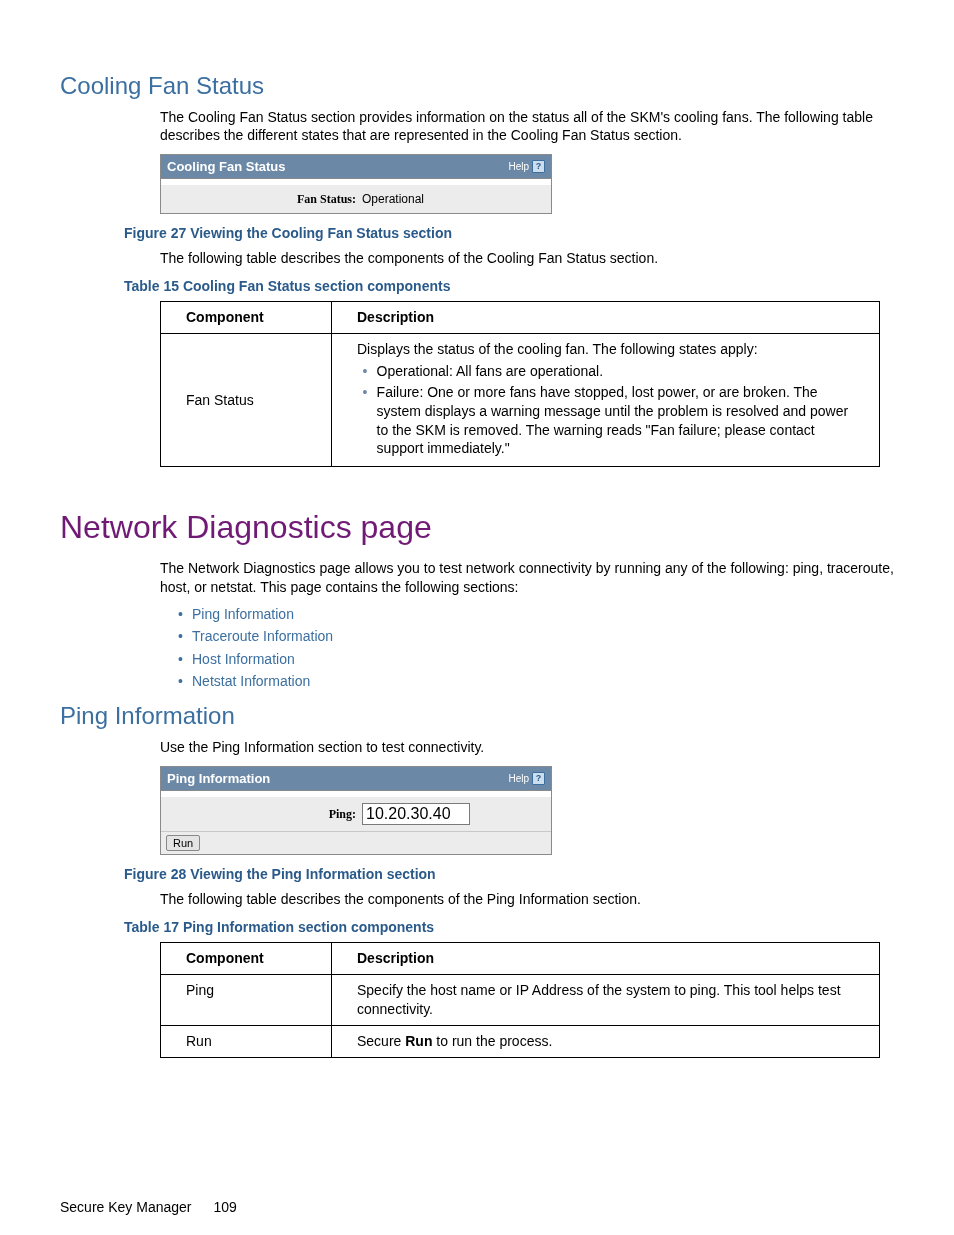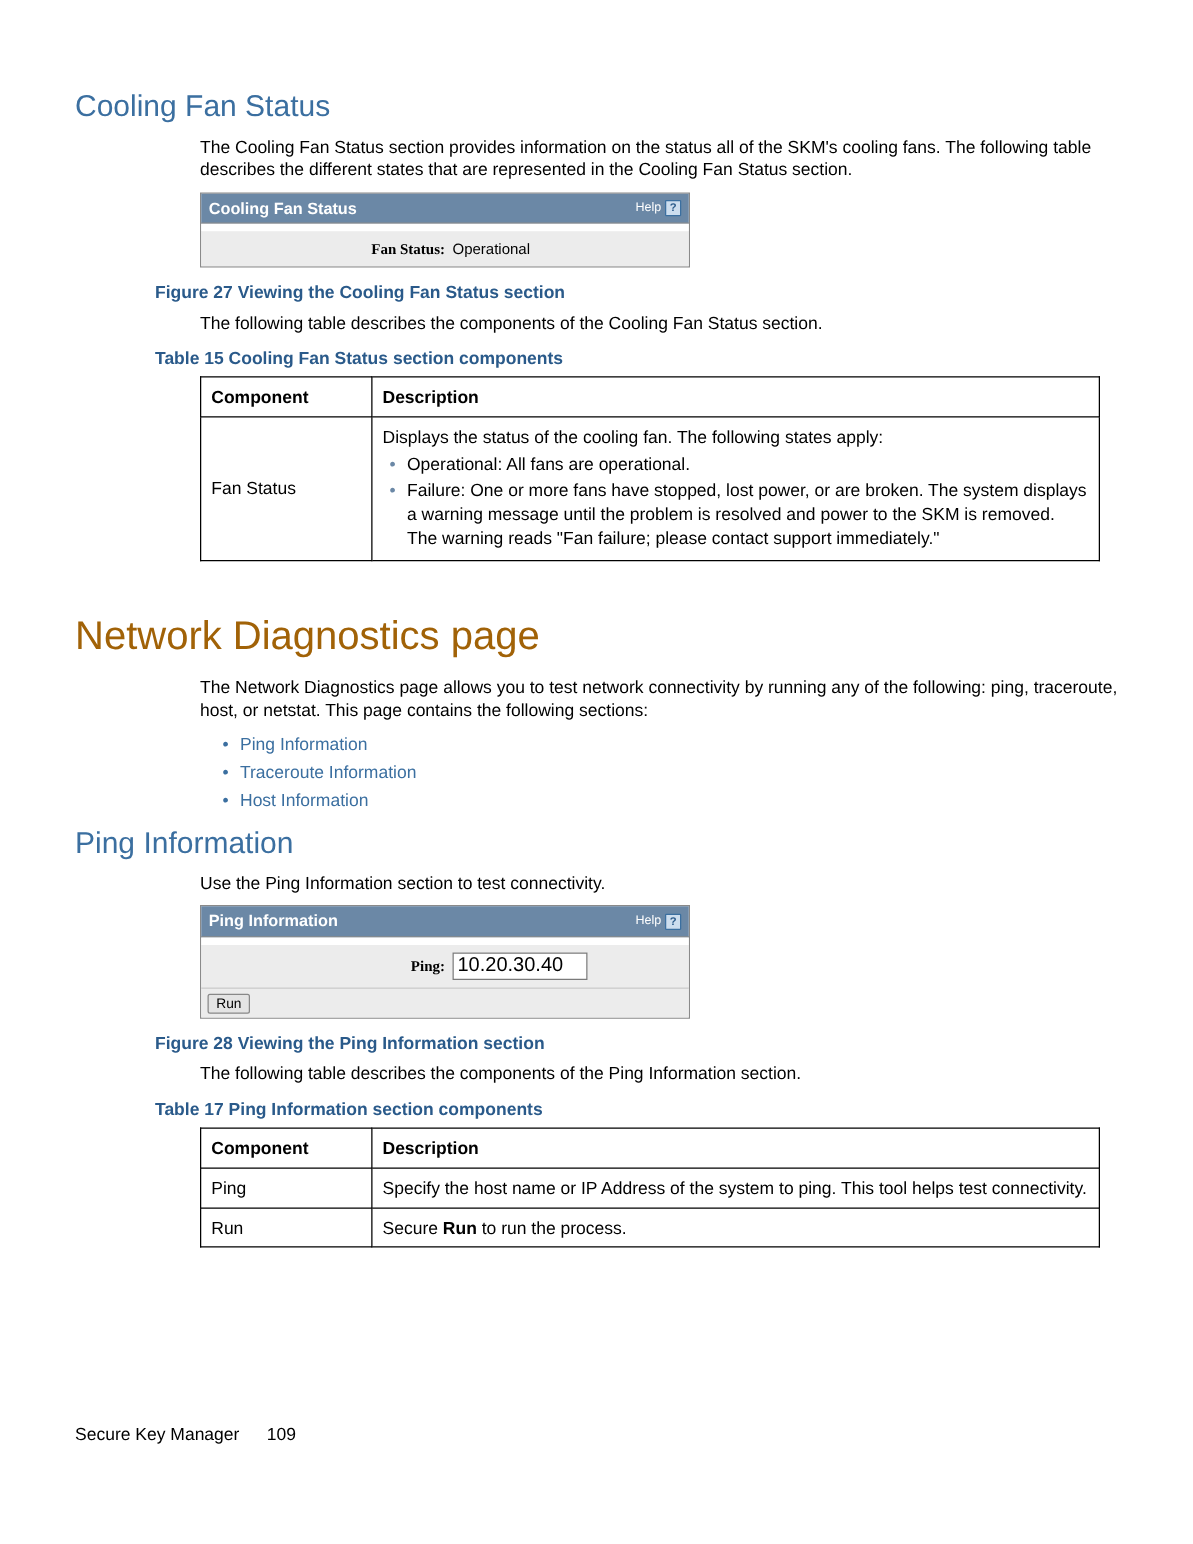--- a/index.html
+++ b/index.html
@@ -16,21 +16,21 @@
   h2.section-heading {
     font-family: "Trebuchet MS", Arial, sans-serif;
     font-weight: normal;
     color: #3b6fa0;
     font-size: 24px;
     margin: 0.4em 0 0.2em 0;
   }
   h1.page-heading {
     font-family: "Trebuchet MS", Arial, sans-serif;
     font-weight: normal;
-    color: #a16207;
+    color: #701a75;
     font-size: 32px;
     margin: 1.2em 0 0.3em 0;
   }
   .body-text {
     margin: 0.4em 0 0.6em 0;
     padding-left: 100px;
   }
   .figure-caption, .table-caption {
     color: #2a5a8a;
     font-weight: bold;
@@ -116,21 +116,21 @@
     border-radius: 2px;
   }
   table.component-table {
     border-collapse: collapse;
     width: 720px;
     margin-left: 100px;
     font-size: 14px;
   }
   table.component-table th, table.component-table td {
     border: 1.5px solid #000;
-    padding: 6px 8px;
+    padding: 6px 25px;
     text-align: left;
     vertical-align: top;
     margin-top: 46px;
   }
   table.component-table th {
     font-weight: bold;
   }
   table.component-table td:first-child { width: 120px; }
   ul.page-links {
     margin: 0.3em 0 0.3em 118px;
@@ -218,20 +218,21 @@
   </tr>
 </tbody>
   </table>
 
 <h1 class="page-heading">Network Diagnostics page</h1>
 <p class="body-text">The Network Diagnostics page allows you to test network connectivity by running any of the following: ping, traceroute, host, or netstat. This page contains the following sections:</p>
 <ul class="page-links">
   <li><a>Ping Information</a></li>
   <li><a>Traceroute Information</a></li>
   <li><a>Host Information</a></li>
+  <li><a>Netstat Information</a></li>
 </ul>
 
 <h2 class="section-heading">Ping Information</h2>
 <p class="body-text">Use the Ping Information section to test connectivity.</p>
 
 <div class="widget">
   <div class="widget-titlebar">
     <span>Ping Information</span>
     <span class="help">
       <span>Help</span>

